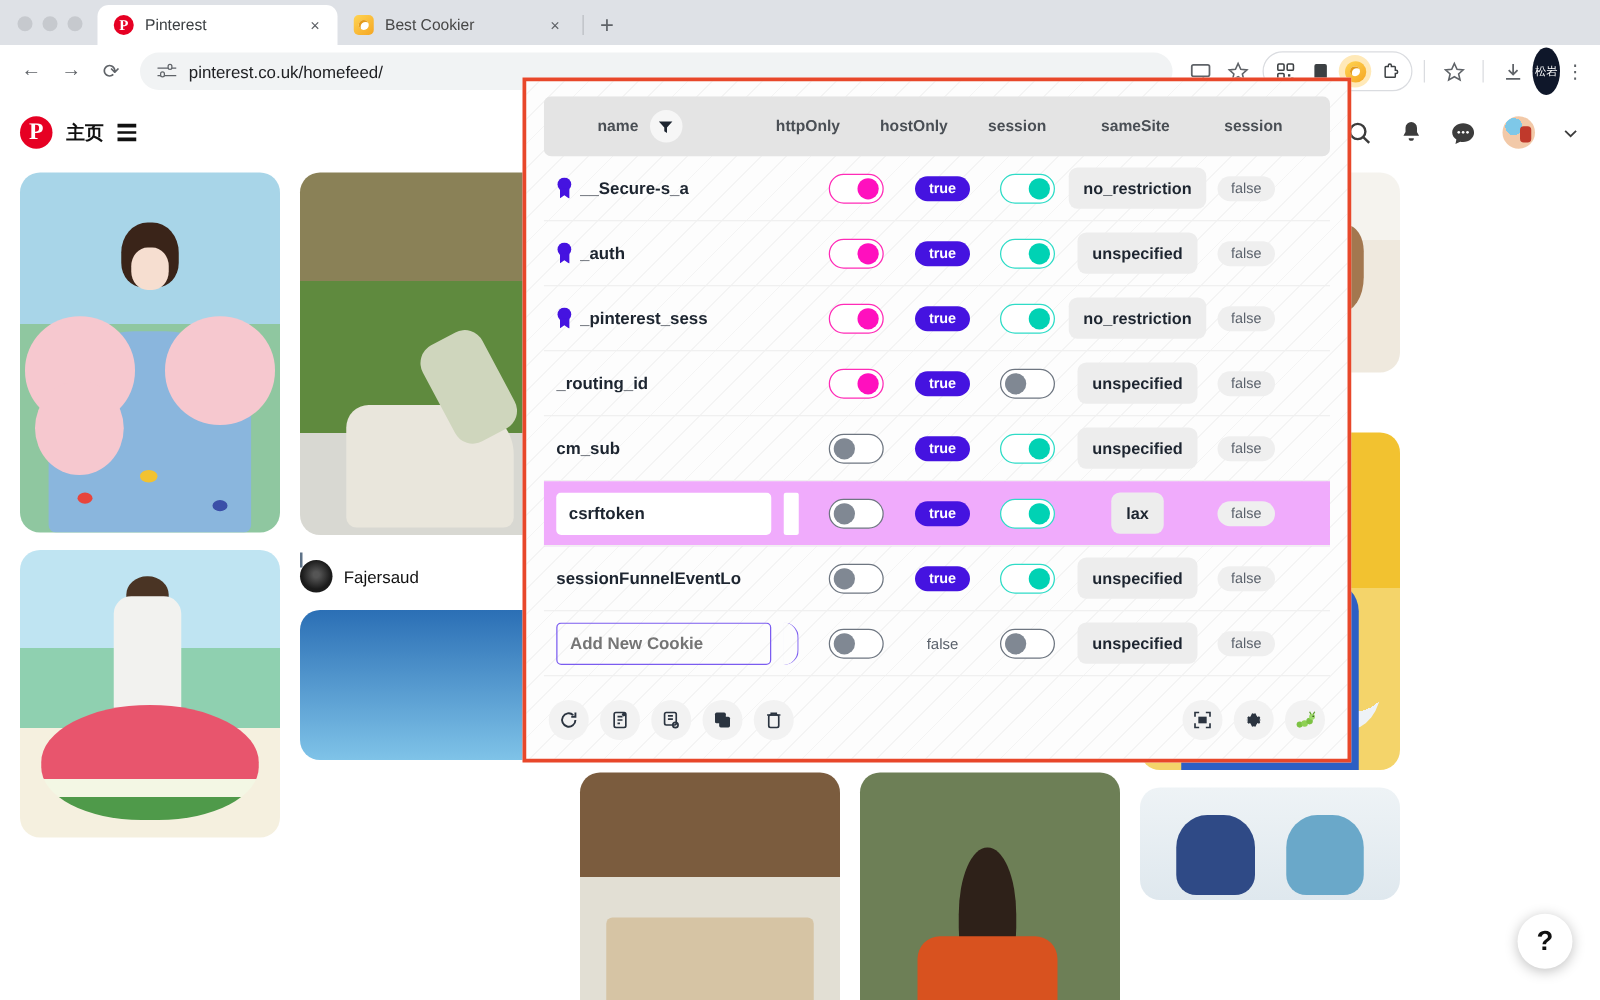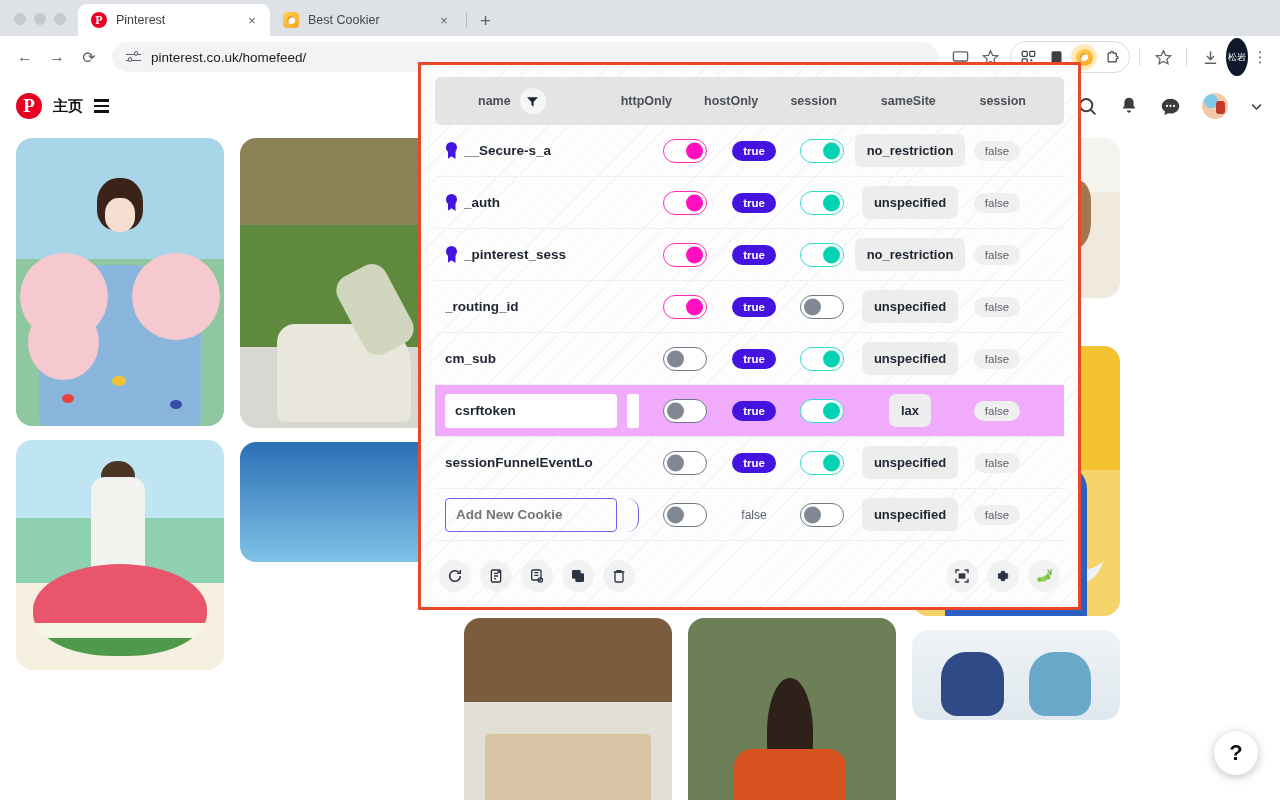--- a/index.html
+++ b/index.html
@@ -347,20 +347,27 @@
             <span class="kid"></span>
             <span class="melon"></span>
         </div>
       </div>
 
       <div class="col" style="width:208px">
         <div class="card art2" style="height:290px">
           <span class="body"></span>
             <span class="sleeve"></span>
         </div>
+        <div>
+          <span class="bookicon"></span>
+          <div class="author">
+            <span class="aav"></span>
+            <span class="aname">Fajersaud</span>
+          </div>
+        </div>
         <div class="card art4" style="height:120px"></div>
       </div>
 
       <div class="col" style="width:208px">
         <div class="card art5" style="height:525px;margin-top:480px">
           <span class="shelf"></span>
 
         </div>
 
       </div>

